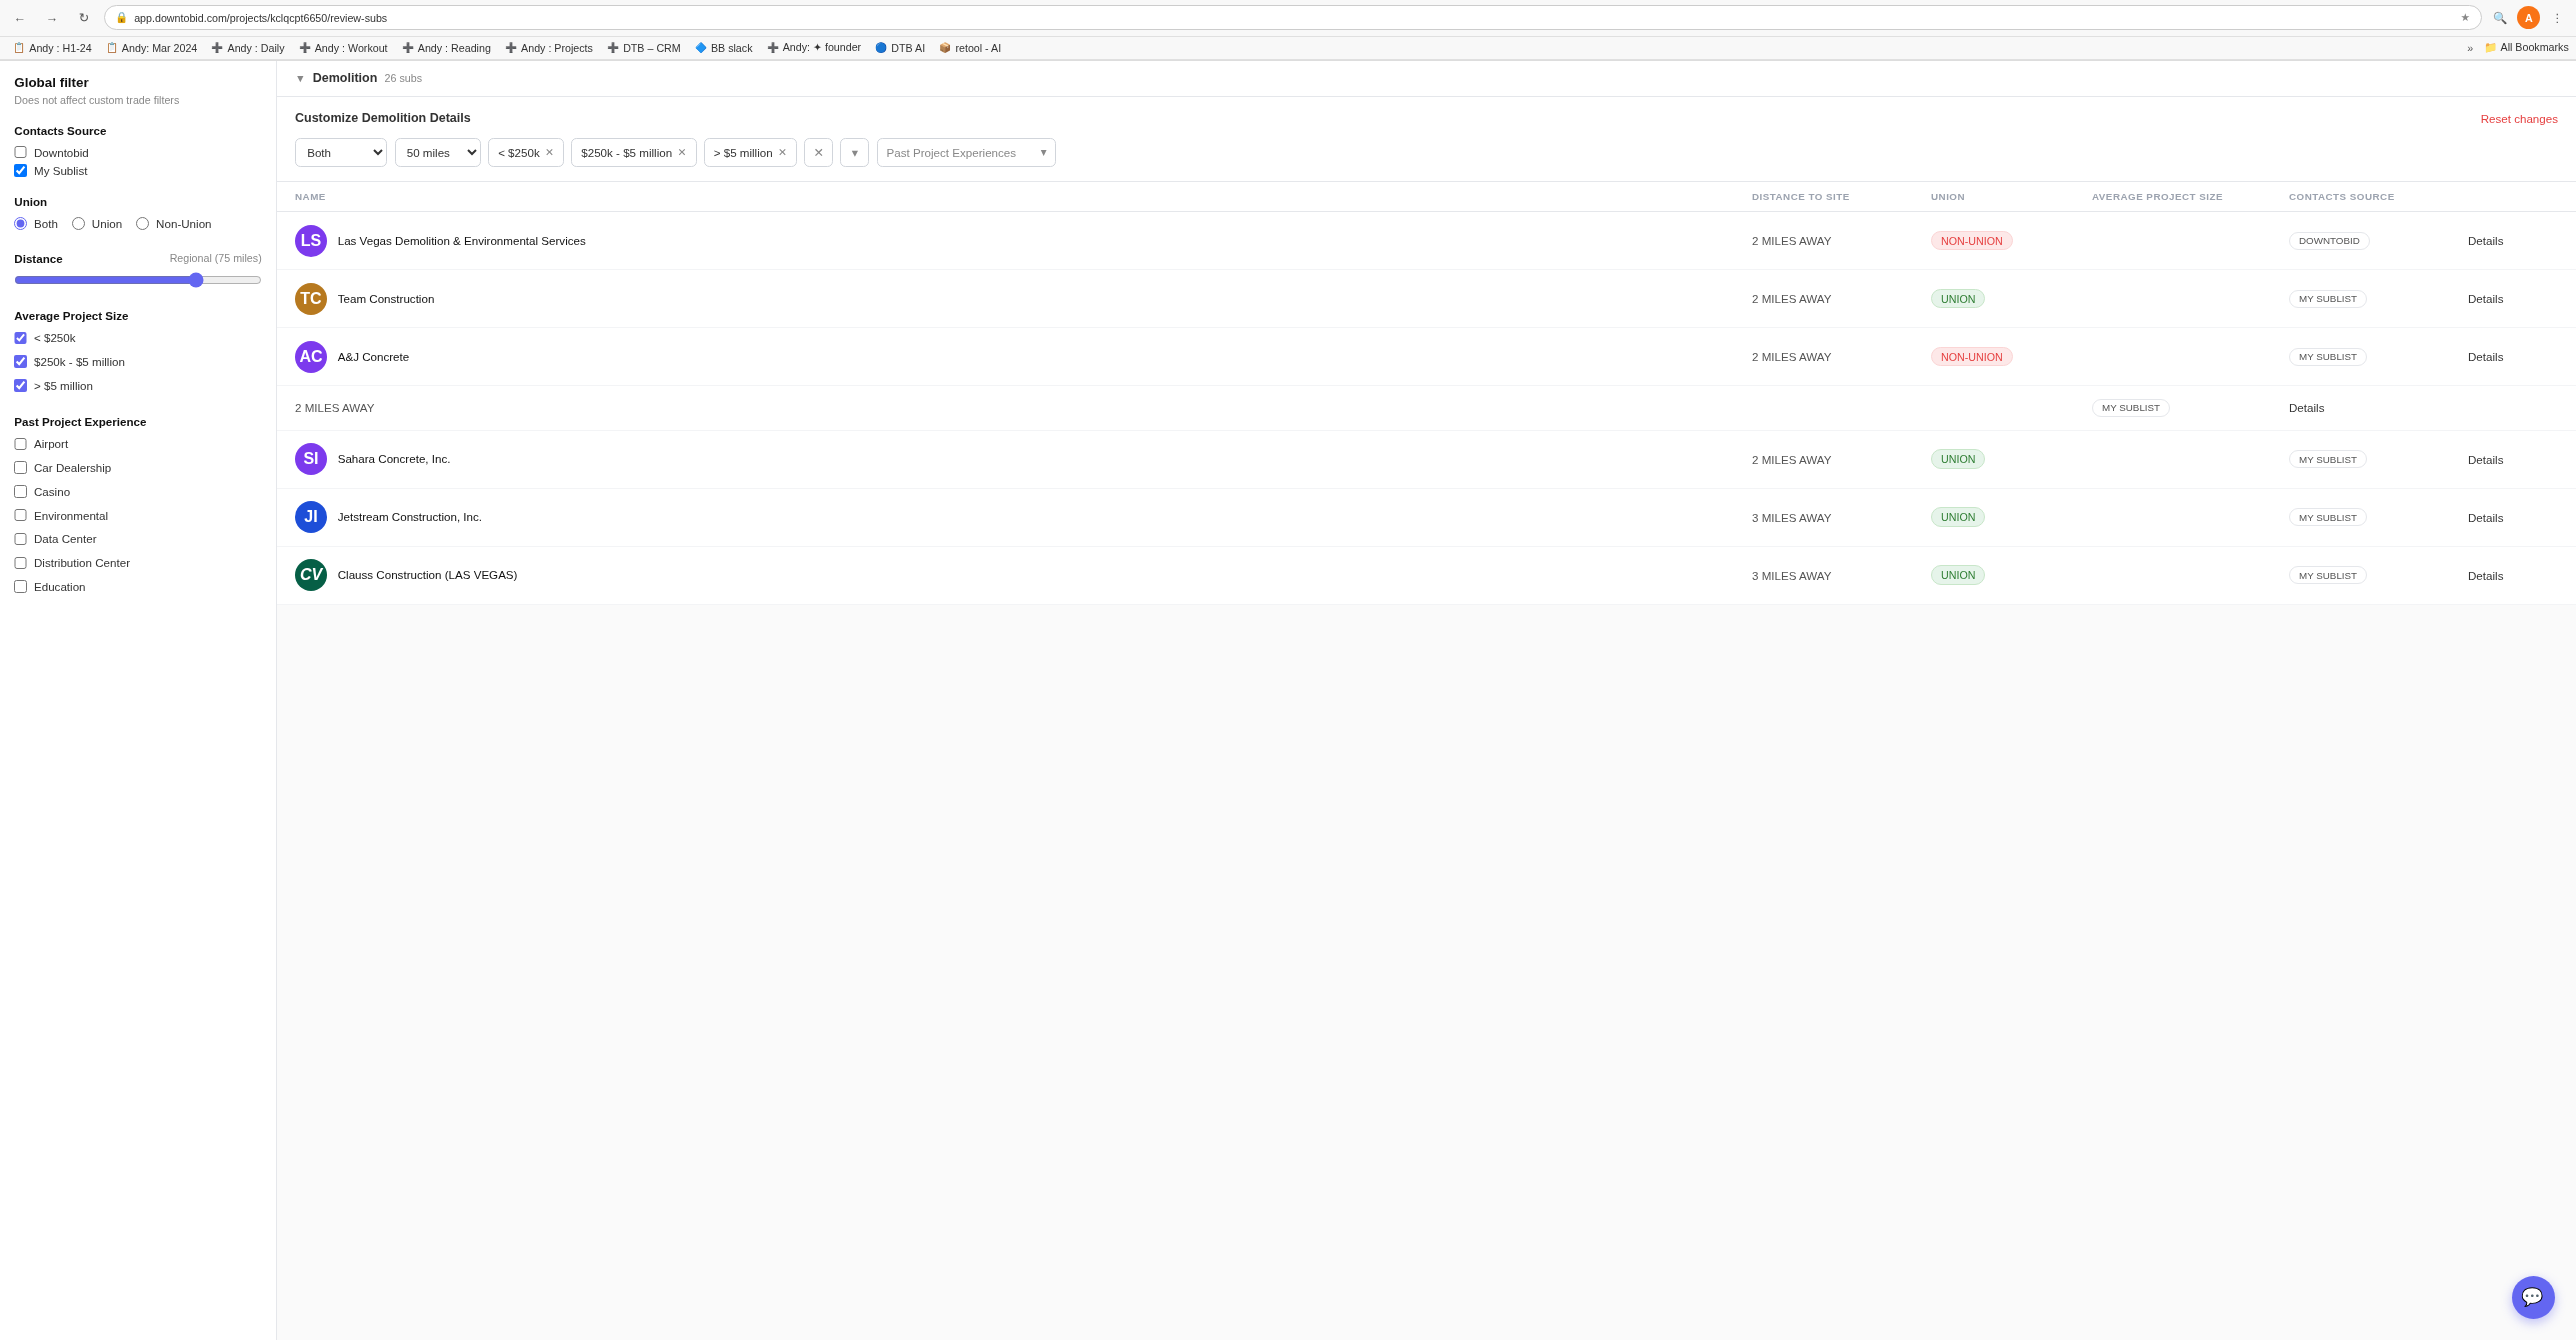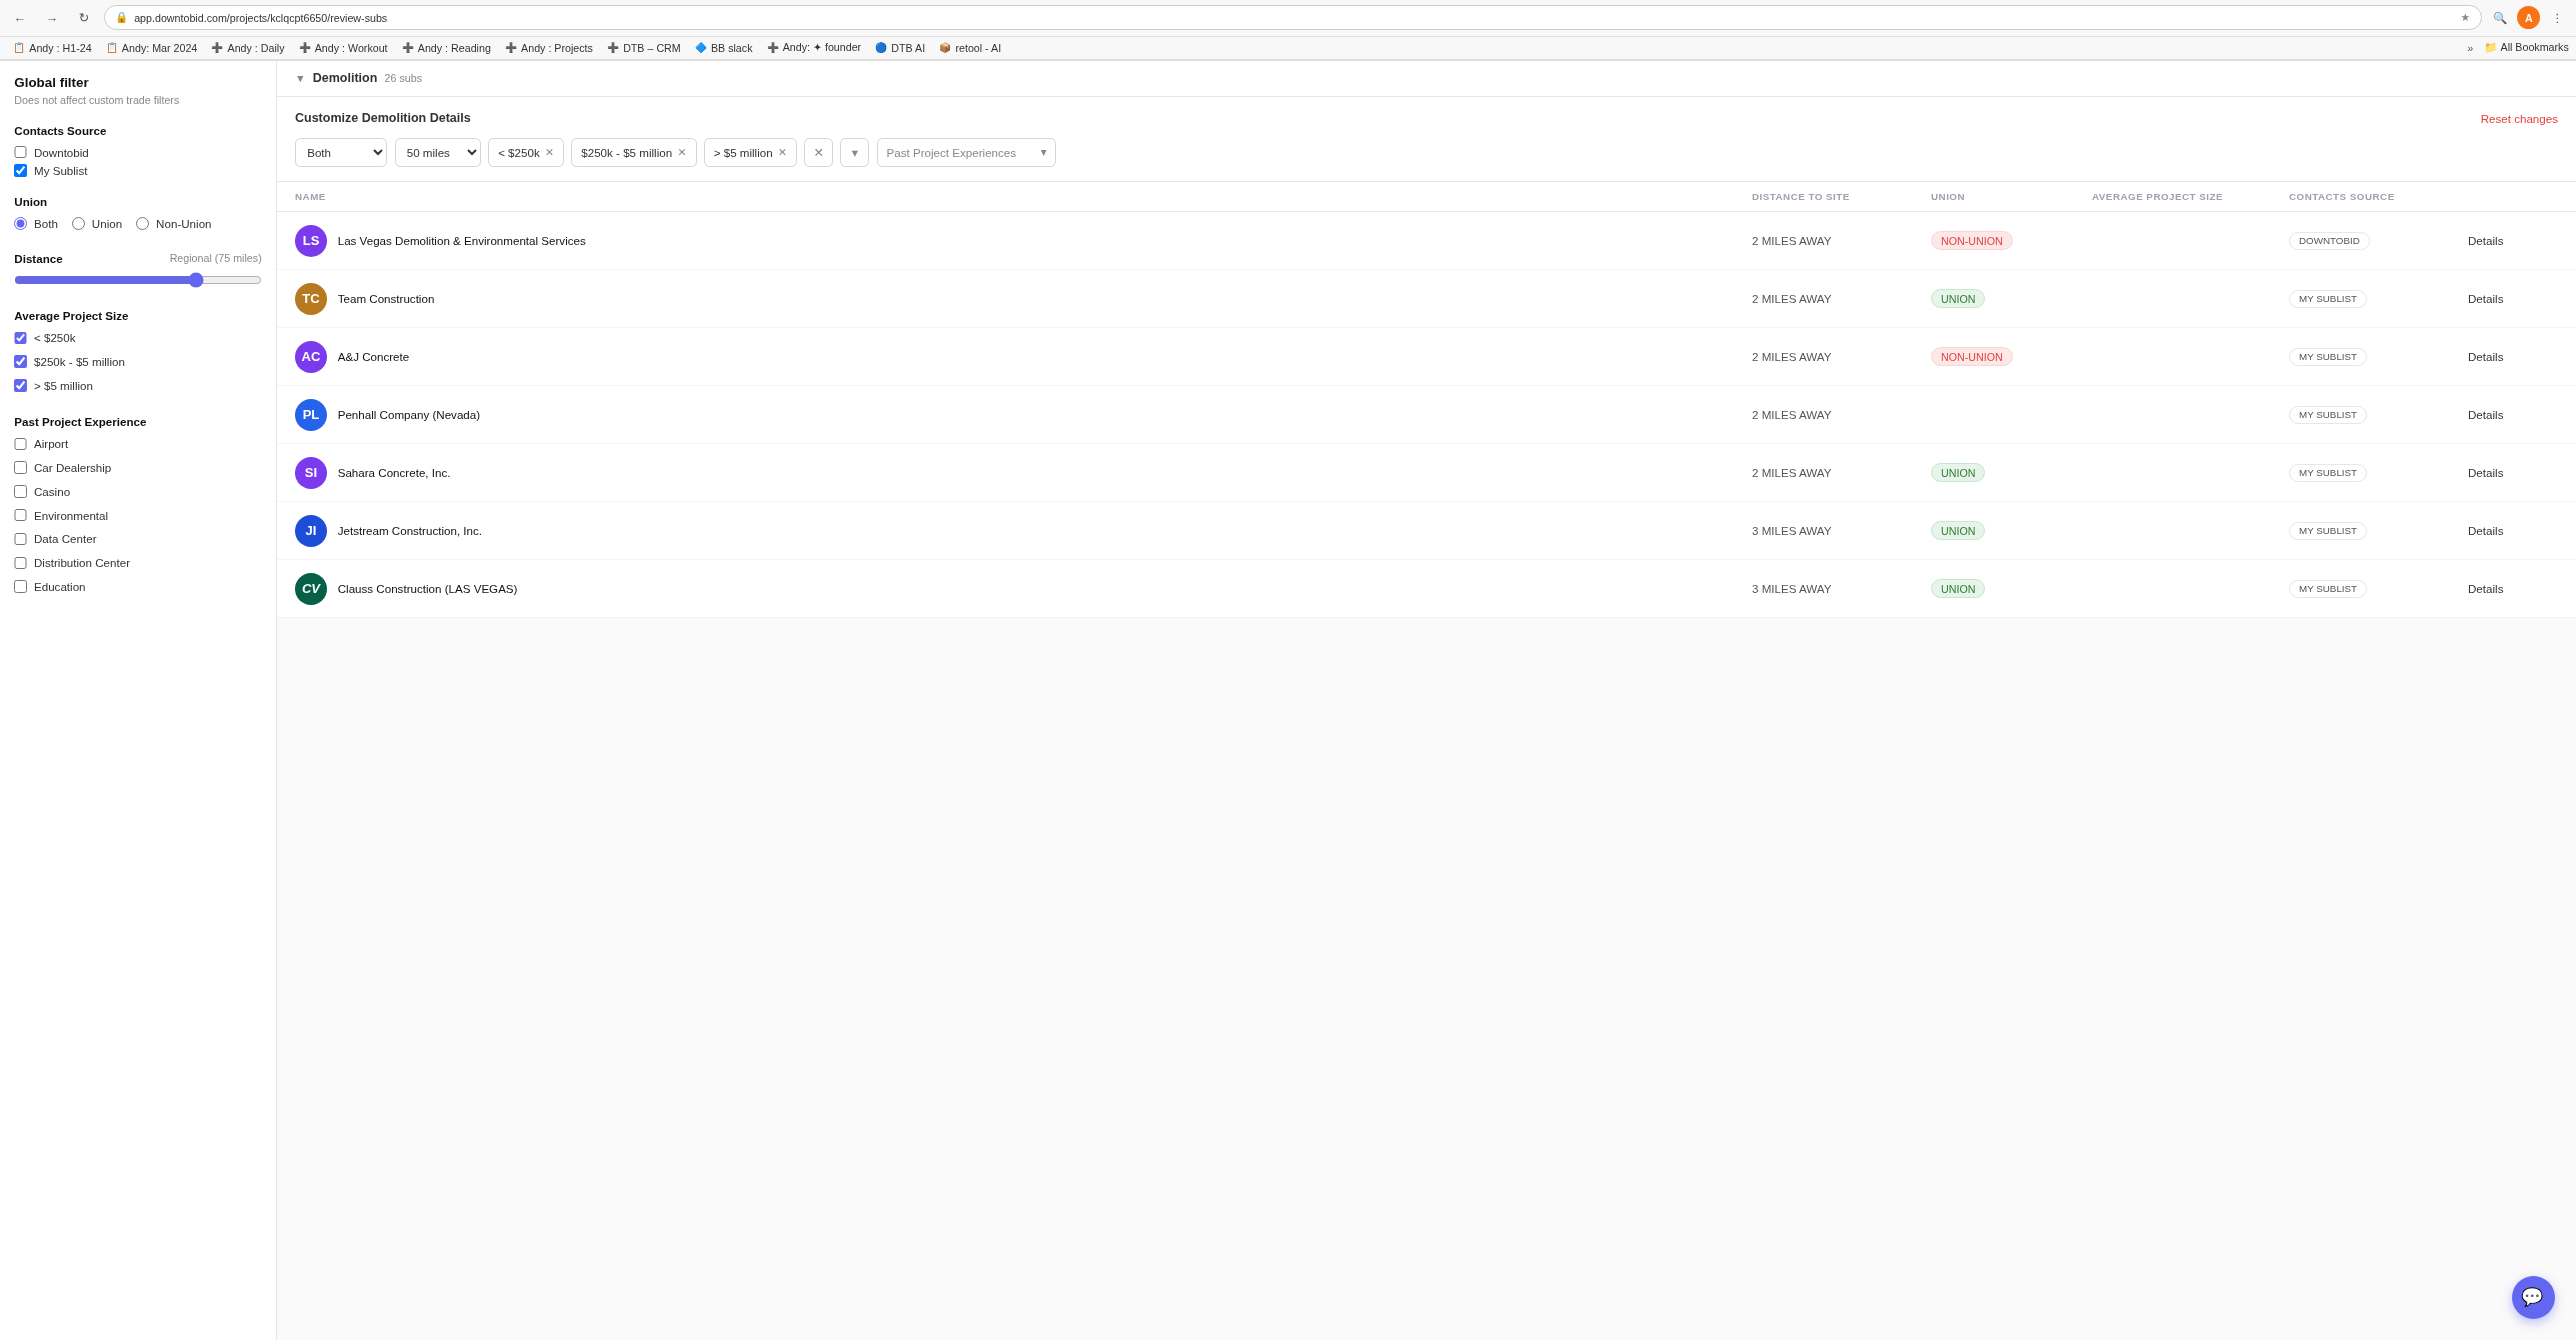--- a/index.html
+++ b/index.html
@@ -77,21 +77,21 @@
 
     
     .table-container { background: white; }
     .table-header { display: grid; grid-template-columns: 1fr 179px 161px 197px 179px 90px; padding: 9px 18px; border-bottom: 0.9px solid #e5e7eb; }
     .table-header-cell { font-size: 9.8px; font-weight: 600; color: #9ca3af; text-transform: uppercase; letter-spacing: 0.05em; }
 
     
     .table-row { display: grid; grid-template-columns: 1fr 179px 161px 197px 179px 90px; padding: 12.5px 18px; border-bottom: 0.9px solid #f3f4f6; align-items: center; background: white; }
 
     .company-cell { display: flex; align-items: center; gap: 10.7px; }
-    .company-avatar { width: 32px; height: 32px; border-radius: 50%; display: flex; align-items: center; justify-content: center; color: white; font-size: 13px; font-weight: 600; flex-shrink: 0; }
+    .company-avatar { width: 32px; height: 32px; border-radius: 50%; display: flex; align-items: center; justify-content: center; color: white; font-size: 16px; font-weight: 600; flex-shrink: 0; }
     .company-name { font-size: 11.6px; font-weight: 500; color: #111; line-height: 1.4; }
 
     .distance-cell { font-size: 11.6px; color: #555; }
 
     .union-badge { display: inline-flex; align-items: center; justify-content: center; padding: 2.7px 9px; border-radius: 10.7px; font-size: 10.7px; font-weight: 500; }
     .union-badge.non-union { background: #fde8e8; color: #e53e3e; border: 0.9px solid #fbd5d5; }
     .union-badge.union { background: #e6f4ea; color: #2e7d32; border: 0.9px solid #c8e6c9; }
 
     .source-badge { display: inline-flex; align-items: center; justify-content: center; padding: 2.7px 9px; border-radius: 10.7px; font-size: 9.8px; font-weight: 500; border: 0.9px solid #e5e7eb; color: #555; background: white; }
 
@@ -395,24 +395,20 @@
         <div></div>
         <div>
           <span class="source-badge">MY SUBLIST</span>
         </div>
         <div>
           <span class="details-link">Details</span>
         </div>
       </div>
 
       <div class="table-row">
-        <div class="company-cell">
-          <div class="company-avatar" style="background:#2563eb;">PL</div>
-          <span class="company-name">Penhall Company (Nevada)</span>
-        </div>
         <div class="distance-cell">2 MILES AWAY</div>
         <div></div>
         <div></div>
         <div>
           <span class="source-badge">MY SUBLIST</span>
         </div>
         <div>
           <span class="details-link">Details</span>
         </div>
       </div>

